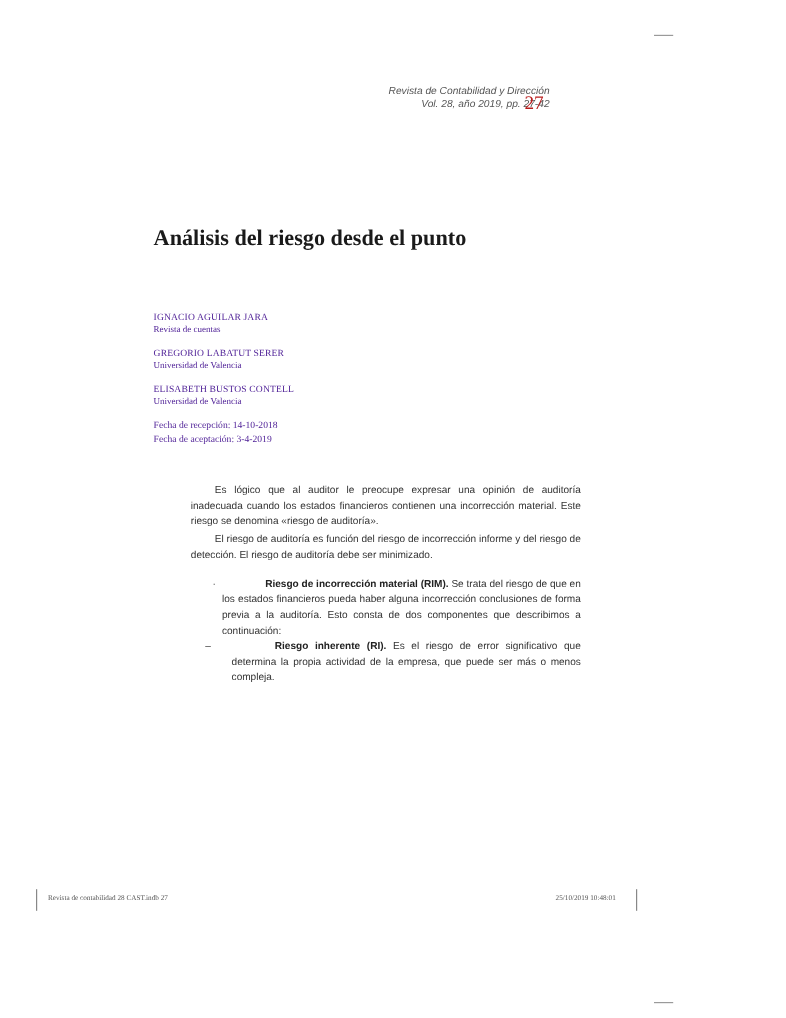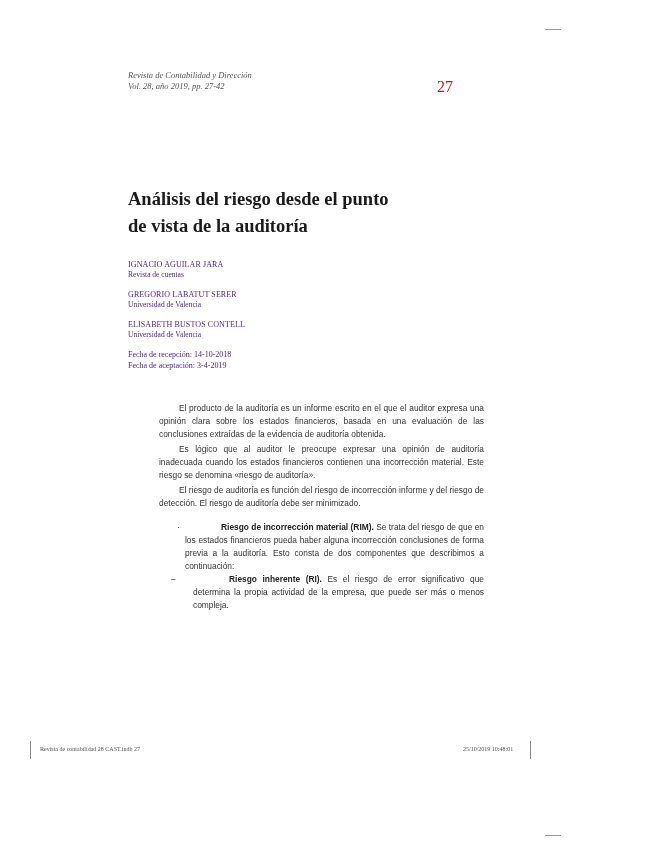--- a/index.html
+++ b/index.html
@@ -1,21 +1,21 @@
 <!DOCTYPE html>
 <html><head>
 <meta charset="utf-8">
 <style>
   html, body { margin: 0; padding: 0; }
   body {
     width: 655px; height: 848px; background: #ffffff; position: relative; overflow: hidden;
     color: #2a2a2a;
   }
   .crop-mark-top { position: absolute; left: 545px; top: 29px; width: 16px; height: 1px; background: #9a9a9a; }
-  .journal-header { position: absolute; left: 128px; top: 70px; width: 330px; font-family: Liberation Serif, serif; font-style: italic; font-size: 8.5px; line-height: 11px; color: #555; }
+  .journal-header { position: absolute; left: 128px; top: 70px; width: 330px; font-family: Liberation Sans, sans-serif; font-style: italic; font-size: 8.5px; line-height: 11px; color: #555; text-align: right; }
   .page-number { position: absolute; left: 437px; top: 78px; font-family: "Liberation Serif", serif; font-size: 16px; color: #b91c1c; }
   .title { position: absolute; left: 128px; top: 186px; width: 300px; font-family: "Liberation Serif", serif; font-weight: bold; font-size: 18.5px; line-height: 27px; color: #1a1a1a; margin: 0; }
   .authors { position: absolute; left: 128px; top: 260px; font-family: "Liberation Serif", serif; color: #4c1d95; }
   .author { margin-bottom: 10px; }
   .author-name { font-size: 8px; line-height: 10px; letter-spacing: 0.1px; }
   .author-affil { font-size: 7.5px; line-height: 10px; }
   .dates { font-size: 8px; line-height: 10.5px; margin-top: 2px; }
   .abstract { position: absolute; left: 159px; top: 402px; width: 325px; font-family: "Liberation Sans", sans-serif; color: #333; }
   .abstract-heading { font-weight: bold; font-size: 8.5px; margin: 0 0 12px 0; color: #222; }
   .para { font-size: 8.4px; line-height: 13px; text-align: justify; text-indent: 20px; margin: 0 0 2px 0; }
@@ -37,21 +37,20 @@
 <div class="crop-mark-top"></div>
 
 <div class="journal-header">
   <div>Revista de Contabilidad y Dirección</div>
   <div>Vol. 28, año 2019, pp. 27-42</div>
 </div>
 <div class="page-number">27</div>
 
 <h1 class="title">
   <span>Análisis del riesgo desde el punto</span><br>
-  <span>de vista de la auditoría</span>
 </h1>
 
 <div class="authors">
   <div class="author">
     <div class="author-name">IGNACIO AGUILAR JARA</div>
     <div class="author-affil">Revista de cuentas</div>
   </div>
   <div class="author">
     <div class="author-name">GREGORIO LABATUT SERER</div>
     <div class="author-affil">Universidad de Valencia</div>
@@ -60,21 +59,20 @@
     <div class="author-name">ELISABETH BUSTOS CONTELL</div>
     <div class="author-affil">Universidad de Valencia</div>
   </div>
   <div class="dates">
     <div>Fecha de recepción: 14-10-2018</div>
     <div>Fecha de aceptación: 3-4-2019</div>
   </div>
 </div>
 
 <div class="abstract">
-  <p class="para">El producto de la auditoría es un informe escrito en el que el auditor expresa una opinión clara sobre los estados financieros, basada en una evaluación de las conclusiones extraídas de la evidencia de auditoría obtenida.</p>
   <p class="para">Es lógico que al auditor le preocupe expresar una opinión de auditoría inadecuada cuando los estados financieros contienen una incorrección material. Este riesgo se denomina «riesgo de auditoría».</p>
   <p class="para">El riesgo de auditoría es función del riesgo de incorrección informe y del riesgo de detección. El riesgo de auditoría debe ser minimizado.</p>
   <div class="list">
     <div class="list-item">
       <span class="bullet">·</span><b>Riesgo de incorrección material (RIM).</b><span> Se trata del riesgo de que en los estados financieros pueda haber alguna incorrección conclusiones de forma previa a la auditoría. Esto consta de dos componentes que describimos a continuación:</span>
     </div>
     <div class="sub-item">
       <span class="dash">–</span><b>Riesgo inherente (RI).</b><span> Es el riesgo de error significativo que determina la propia actividad de la empresa, que puede ser más o menos compleja.</span>
     </div>
   </div>

